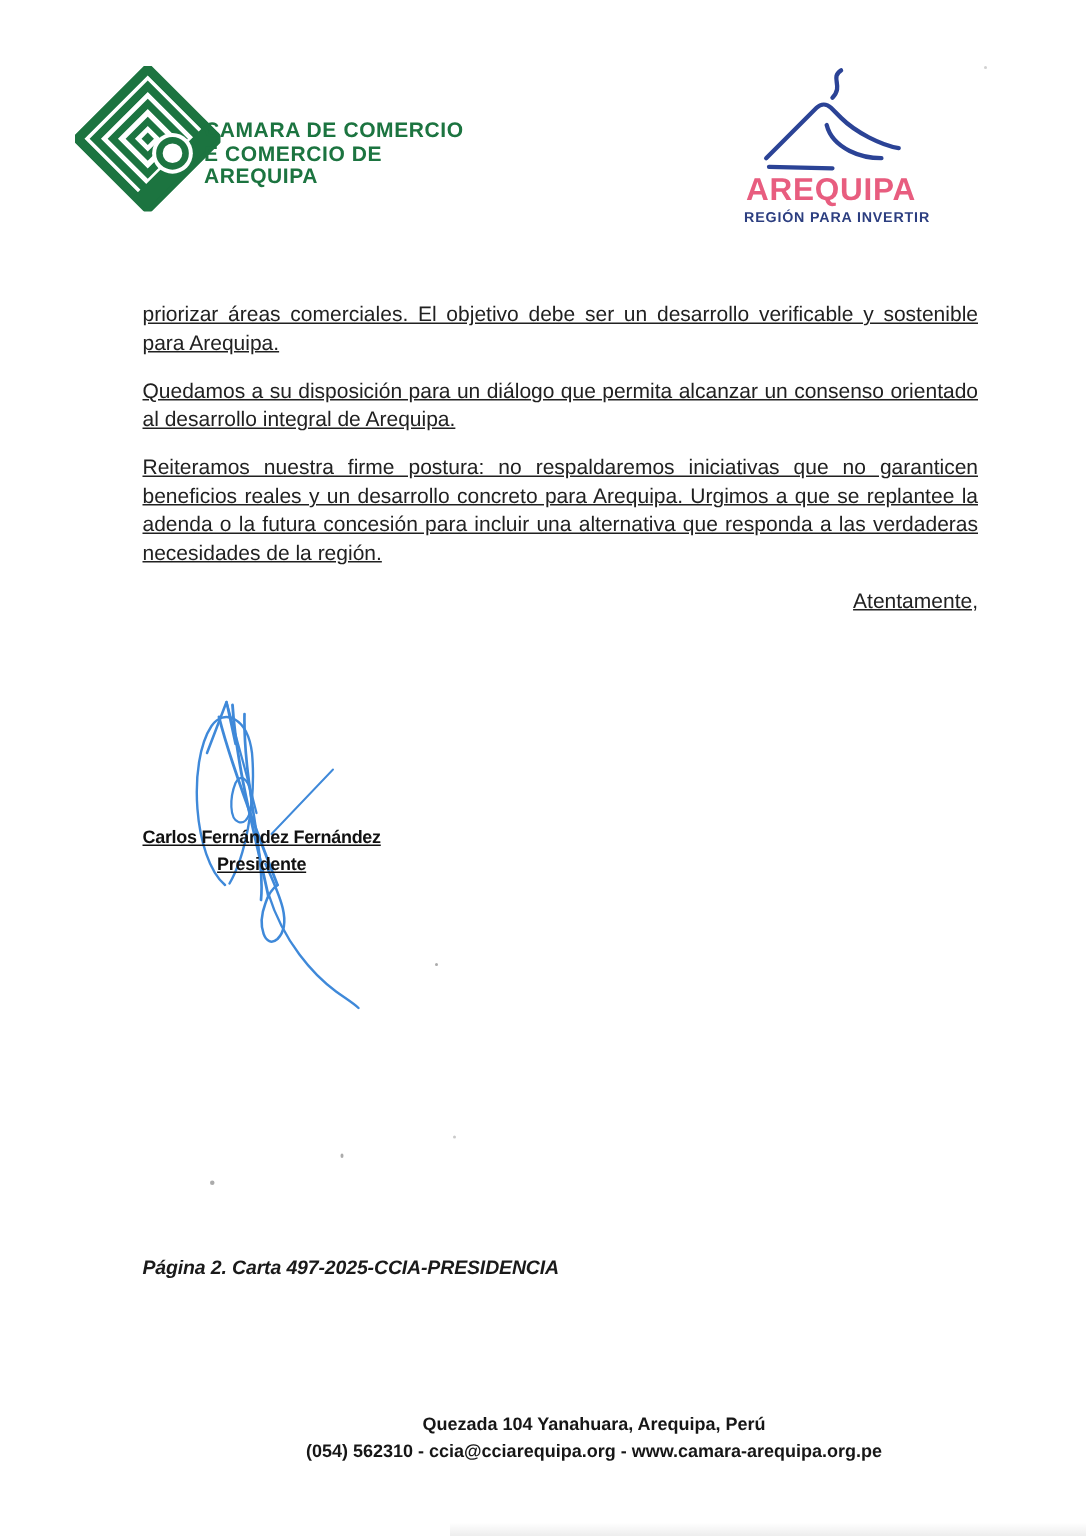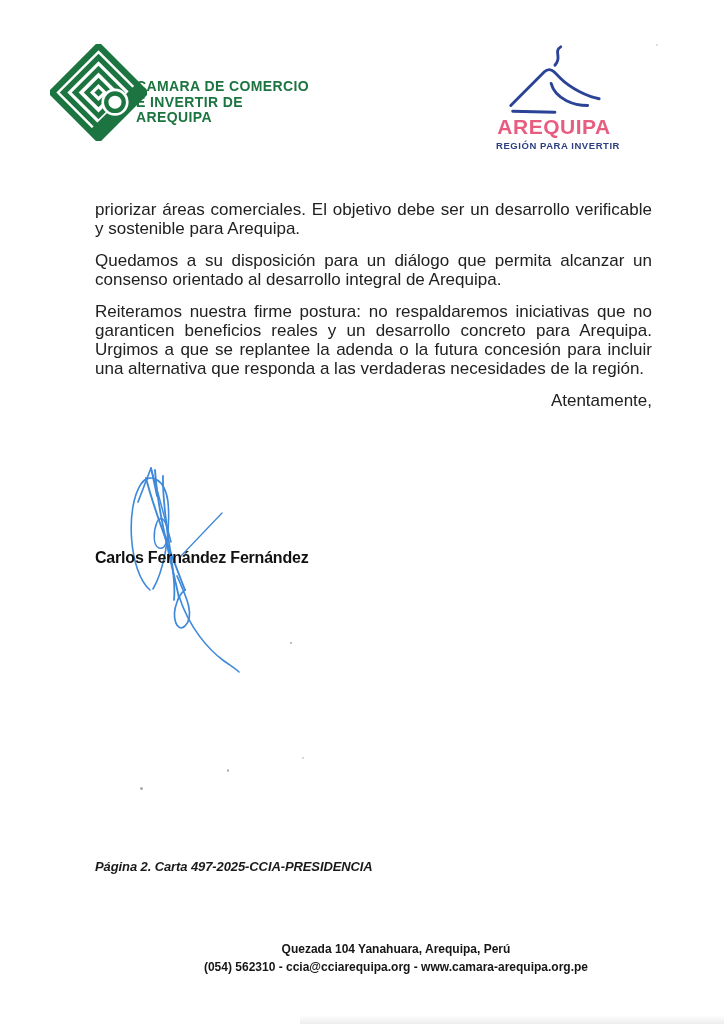--- a/index.html
+++ b/index.html
@@ -22,34 +22,35 @@
     color:#e85d7f;font-weight:bold;font-size:21px;letter-spacing:.5px;
     line-height:22px;margin-top:-1px;
   }
   .region-tagline{
     color:#2c3e80;font-weight:bold;font-size:9.5px;letter-spacing:.55px;
     line-height:11px;margin-top:2px;text-align:right;
   }
   
   .letter-body{
     position:absolute;left:95px;top:200px;width:557px;
-    color:#212121;font-size:17px;line-height:19px;text-align:justify;
+    color:#212121;font-size:14px;line-height:19px;text-align:justify;text-decoration:underline;
   }
   .letter-body p{margin:0 0 13px 0;}
   .closing{text-align:right;}
   
   .signature-svg{position:absolute;left:105px;top:456px;width:215px;height:220px;}
   .signer{
     position:absolute;left:95px;top:549px;text-align:center;
-    color:#111;font-weight:bold;font-size:16px;line-height:18px;
+    color:#111;font-weight:bold;font-size:12px;line-height:18px;
     letter-spacing:-.2px;
+    text-decoration:underline;
   }
   
   .page-ref{
-    position:absolute;left:95px;top:859px;
+    position:absolute;left:95px;top:837px;
     color:#1a1a1a;font-weight:bold;font-style:italic;font-size:13px;
     letter-spacing:-.1px;
   }
   .contact-footer{
     position:absolute;left:0;top:940px;width:712px;text-align:center;
     color:#161616;font-weight:bold;font-size:12px;line-height:18px;padding-left:40px;
   }
   
   .speck{position:absolute;background:#666;border-radius:50%;opacity:.55;}
   .scan-shade{
@@ -70,21 +71,21 @@
       <rect x="41.5" y="41.5" width="17" height="17" stroke-width="4.5"></rect>
       <rect x="47" y="47" width="6" height="6" fill="#1c7440" stroke="none"></rect>
     </g>
     <path d="M50,98 L98,50 L89,41 L41,89 Z" fill="#1c7440"></path>
     <circle cx="67" cy="60" r="14" fill="#ffffff"></circle>
     <circle cx="67" cy="60" r="9" fill="none" stroke="#1c7440" stroke-width="4.5"></circle>
   </svg>
 
   <div class="ccia-text">
     <div>CAMARA DE COMERCIO</div>
-    <div>E INVERTIR DE</div>
+    <div>E COMERCIO DE</div>
     <div>AREQUIPA</div>
   </div>
 
   <div class="region-logo">
     <svg class="volcano" viewBox="0 0 118 76" aria-hidden="true">
       <g fill="none" stroke="#2b4396" stroke-width="3" stroke-linecap="round" stroke-linejoin="round">
         <path d="M66,3 C58,8 68,14 60,22"></path>
         <path d="M14,64 L49,29 C52,26 56,26 59,29 C61,31 63,33 66,36 C76,46 94,55 106,57"></path>
         <path d="M16,70 L60,71"></path>
         <path d="M56,41 C58,49 64,55 72,59 C78,62 86,64 94,64"></path>
@@ -111,20 +112,21 @@
       <path d="M33,46 L46,12 L52,40" stroke-width="1.7"></path>
       <path d="M46,12 C52,34 60,62 66,86" stroke-width="1.5"></path>
       <path d="M76,100 L117,57" stroke-width="1.3"></path>
       <path d="M72,120 C82,142 90,160 80,170 C72,177 66,162 72,146 C74,140 77,136 80,134" stroke-width="1.7"></path>
       <path d="M74,140 C84,172 104,194 119,205 C126,210 131,213 134,216" stroke-width="1.6"></path>
     </g>
   </svg>
 
   <div class="signer">
     <div>Carlos Fernández Fernández</div>
+    <div>Presidente</div>
   </div>
 
   <div class="page-ref">Página 2. Carta 497-2025-CCIA-PRESIDENCIA</div>
 
   <div class="contact-footer">
     <div>Quezada 104 Yanahuara, Arequipa, Perú</div>
     <div>(054) 562310 - ccia@cciarequipa.org - www.camara-arequipa.org.pe</div>
   </div>
 
   <div class="speck" style="left:140px;top:787px;width:3px;height:3px;"></div>

